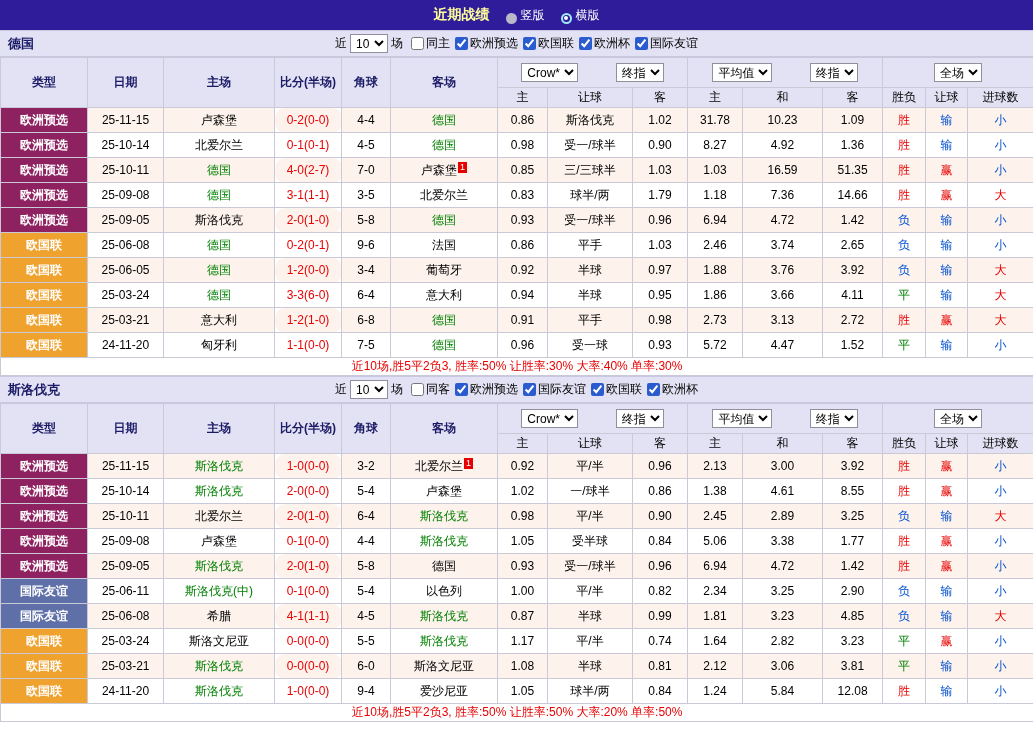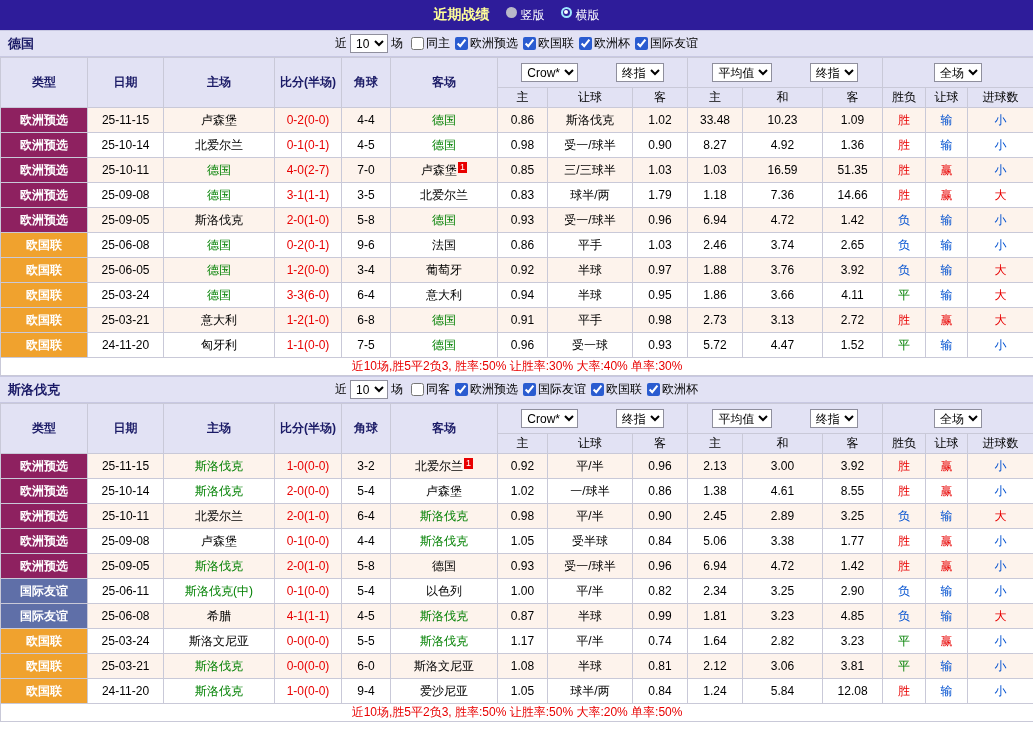--- a/index.html
+++ b/index.html
@@ -7,21 +7,21 @@
   body {
     width:1033px; min-height:731px; background:#fff; color:#000;
     font-family:"Liberation Sans","DejaVu Sans",sans-serif; font-size:12px;
   }
   
   .topbar {
     height:30px; background:#2e1c9a; display:flex; align-items:center;
     justify-content:center; gap:16px;
   }
   .topbar-title { color:#ffff99; font-weight:bold; font-size:14px; }
-  .layout-radio { display:inline-flex; align-items:flex-start; gap:4px; color:#fff; font-size:12px; cursor:pointer; }
+  .layout-radio { display:inline-flex; align-items:flex-end; gap:4px; color:#fff; font-size:12px; cursor:pointer; }
   .radio-dot {
     width:11px; height:11px; border-radius:50%; background:#b9b9c9;
     display:inline-flex; align-items:center; justify-content:center;
   }
   .layout-radio.selected .radio-dot { background:#2e1c9a; border:2px solid #9fe8ff; }
   .radio-inner { width:4px; height:4px; border-radius:50%; background:transparent; }
   .layout-radio.selected .radio-inner { background:#fff; }
   
   .section-bar {
     position:relative; height:27px; background:#e2e2f4;
@@ -42,21 +42,21 @@
   tr.h1 th { height:30px; font-weight:bold; color:#1a1a66; }
   tr.h2 th { height:20px; font-weight:normal; color:#000; }
   .grp select { margin:0 17px; }
   td { height:25px; }
   .row-odd td { background:#fdf3ec; }
   .row-even td { background:#ffffff; }
   .type-cell { color:#fff; font-weight:bold; }
   td.type-euroqual { background:#8e2160; }
   td.type-nations  { background:#f0a22e; }
   td.type-friendly { background:#5f6fa8; }
-  .score { color:#e80000; }
+  .score { color:#e80000;border-radius:10px; }
   .team-name { cursor:pointer; }
   .team-name.hl { color:#008000; }
   .redcard {
     display:inline-block; background:#e80000; color:#fff; font-size:9px;
     width:9px; height:11px; line-height:11px; margin-left:1px; vertical-align:top; text-align:center;
   }
   .r-red { color:#e80000; }
   .r-blue { color:#0050d0; }
   .r-green { color:#008000; }
   .summary-row td { height:18px; color:#e80000; background:#fff; }
@@ -161,21 +161,21 @@
         <tr class="row-odd">
           <td class="type-cell type-euroqual">欧洲预选</td>
           <td>25-11-15</td>
           <td><span class="team-name">卢森堡</span></td>
           <td class="score">0-2(0-0)</td>
           <td>4-4</td>
           <td><span class="team-name hl">德国</span></td>
           <td>0.86</td>
           <td>斯洛伐克</td>
           <td>1.02</td>
-          <td>33.48</td>
+          <td>31.78</td>
           <td>10.23</td>
           <td>1.09</td>
           <td class="r-red">胜</td>
           <td class="r-blue">输</td>
           <td class="r-blue">小</td>
         </tr>
         <tr class="row-even">
           <td class="type-cell type-euroqual">欧洲预选</td>
           <td>25-10-14</td>
           <td><span class="team-name">北爱尔兰</span></td>

